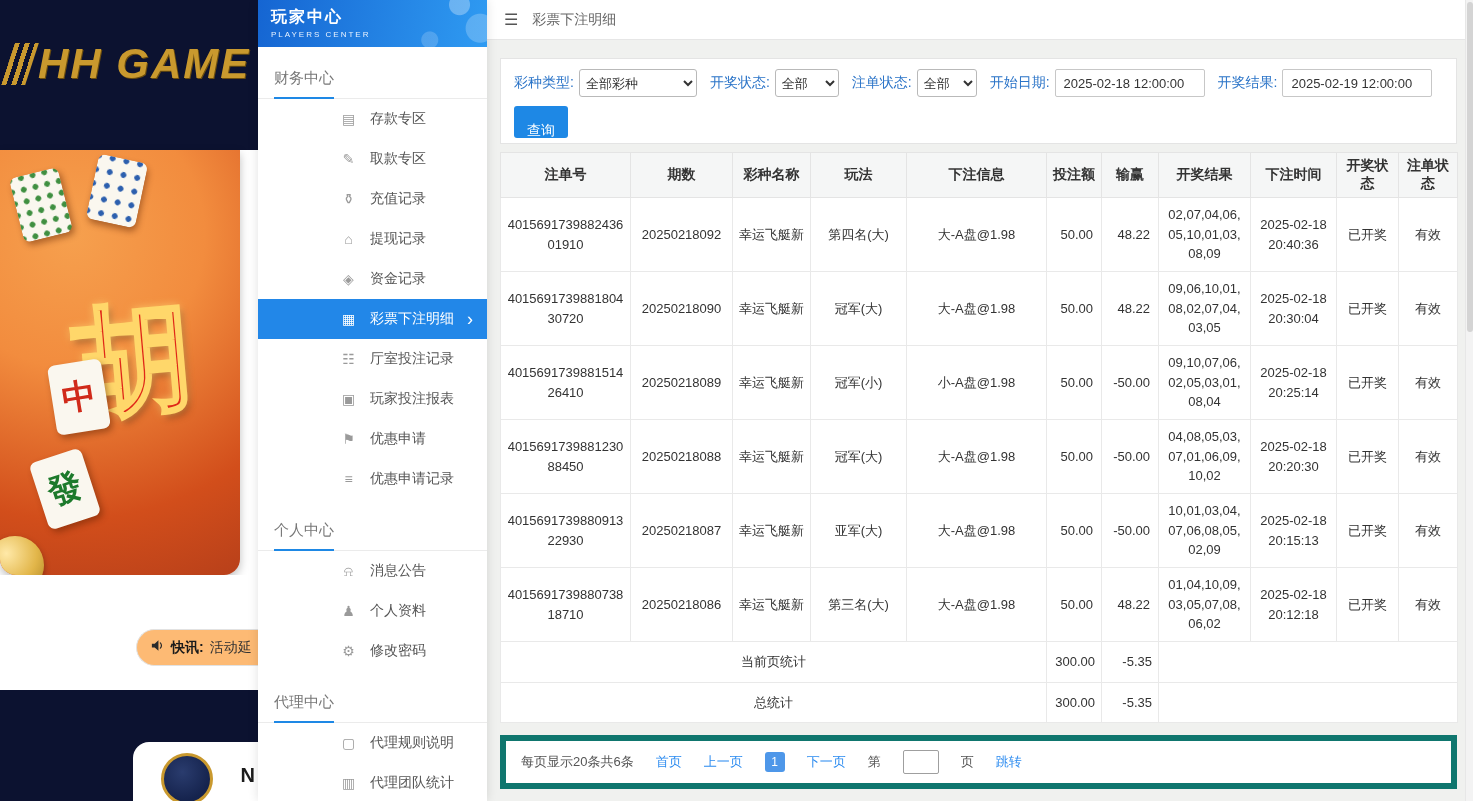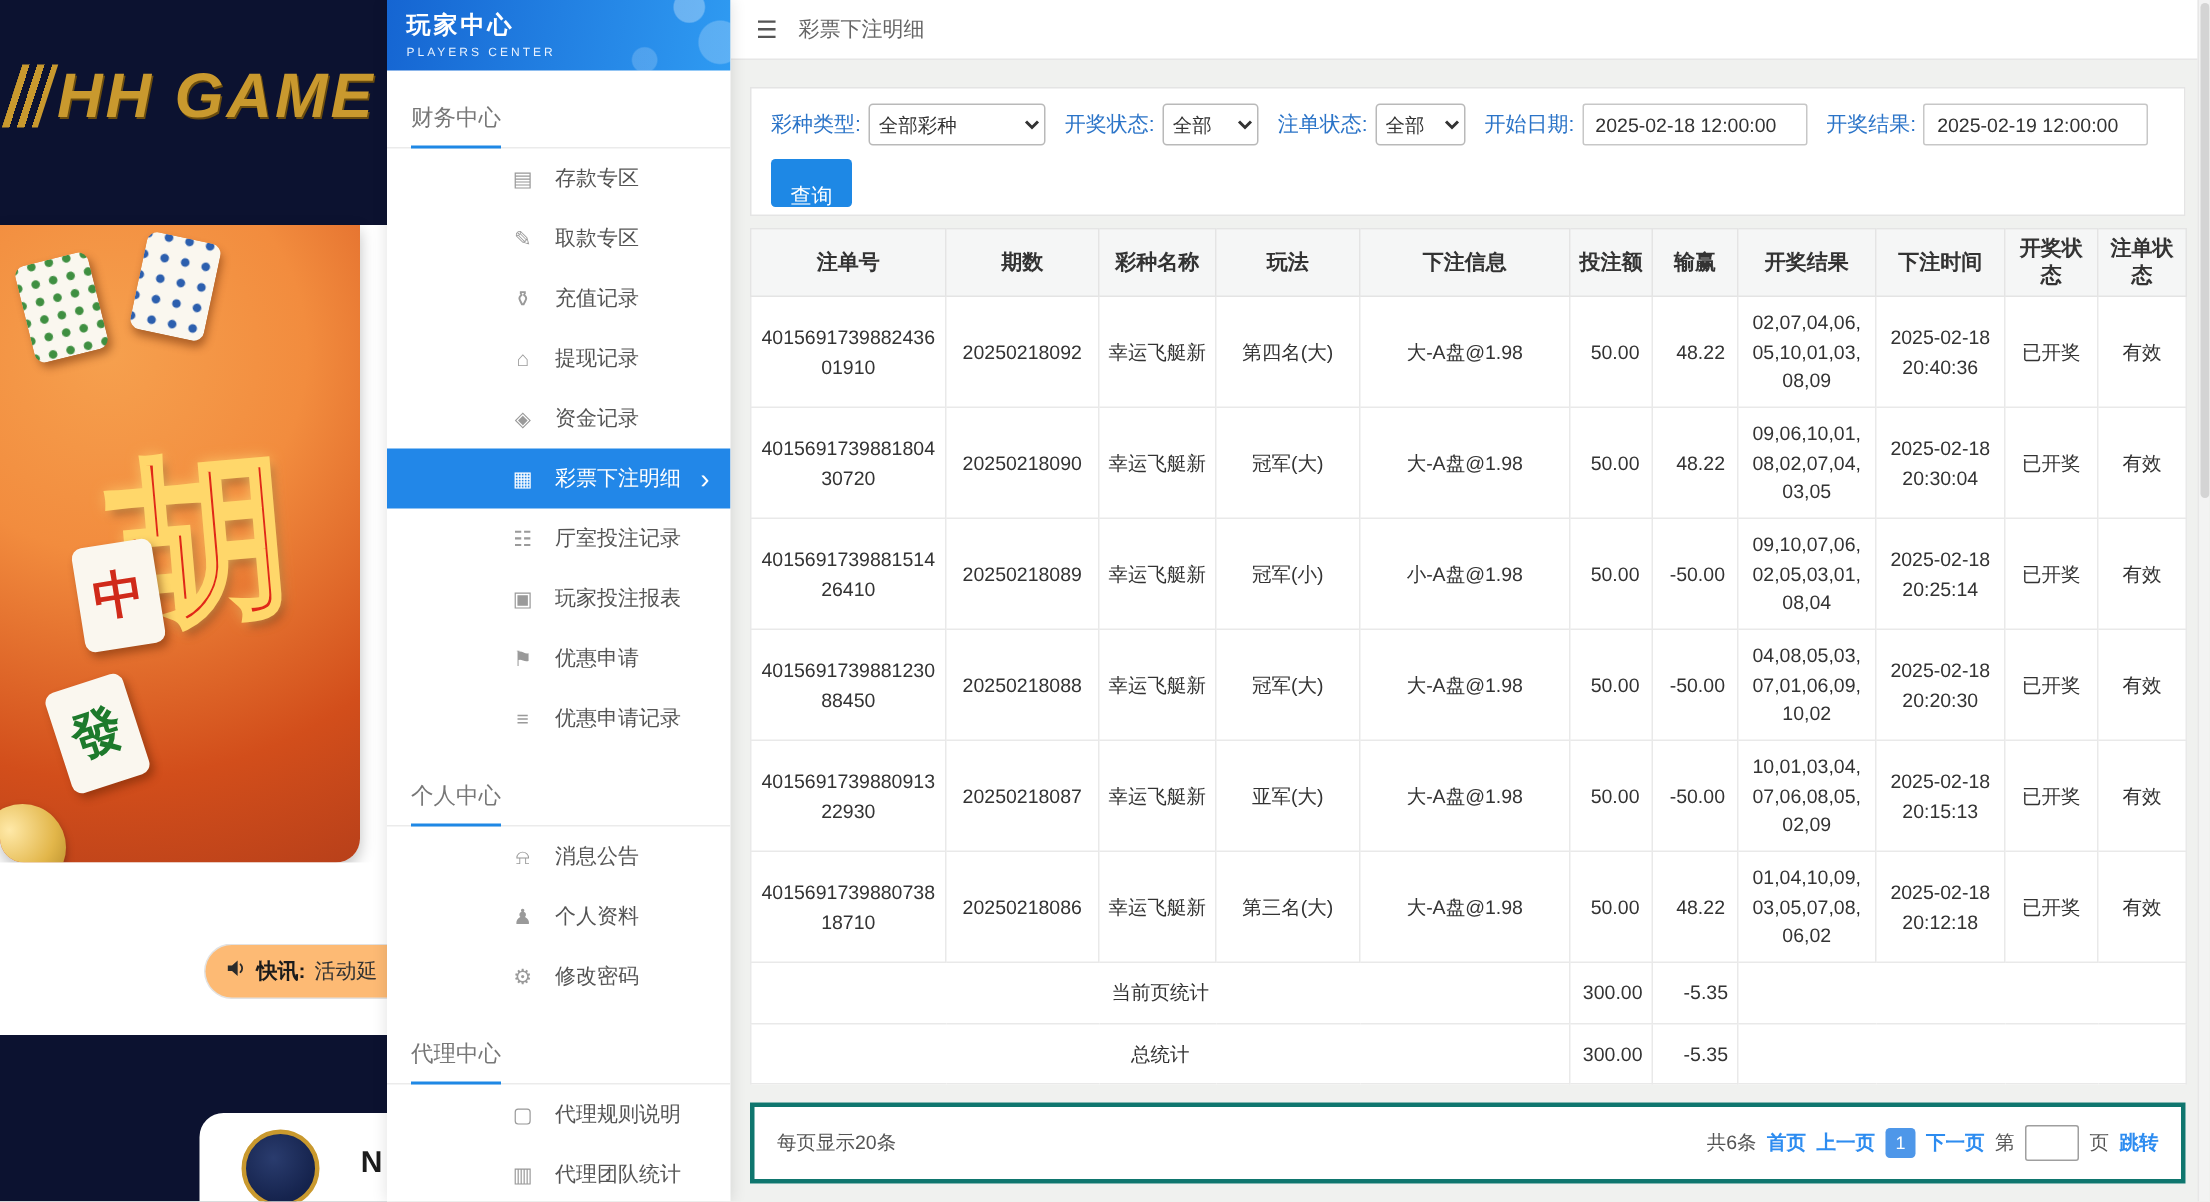--- a/index.html
+++ b/index.html
@@ -99,24 +99,24 @@
   .bet-table td.num { text-align:right; padding-right:8px; }
   .bet-table td.brk { word-break:break-all; }
   .bet-table tr.sum td { height:26px; padding:10px 6px; }
   .bet-table th:nth-child(1){width:130px;} .bet-table th:nth-child(2){width:102px;}
   .bet-table th:nth-child(3){width:78px;}  .bet-table th:nth-child(4){width:96px;}
   .bet-table th:nth-child(5){width:140px;} .bet-table th:nth-child(6){width:55px;}
   .bet-table th:nth-child(7){width:57px;}  .bet-table th:nth-child(8){width:92px;}
   .bet-table th:nth-child(9){width:86px;}  .bet-table th:nth-child(10){width:62px;}
   .bet-table th:nth-child(11){width:59px;}
 
-  .pager { margin:12px 16px 0 13px; background:#fff; border:3px solid #0f766e; height:54px;
-    display:flex; align-items:center; justify-content:space-between; padding:0 15px; font-size:13px; color:#555; }
-  .pg-right { display:flex; align-items:center; gap:7px; }
-  .pg-link { color:var(--link,#2d8cf0); cursor:pointer; text-decoration:none;font-weight:bold; }
+  .pager { margin:12px 16px 0 13px; background:#fff; border:6px solid #0f766e; height:54px;
+    display:flex; align-items:center; padding:0 15px; font-size:13px; color:#555; }
+  .pg-right { display:flex; align-items:center; gap:22px; }
+  .pg-link { color:var(--link,#2d8cf0); cursor:pointer; text-decoration:none; }
   .pg-cur { display:inline-flex; width:20px; height:20px; align-items:center; justify-content:center;
     background:#4e97e9; color:#fff; border-radius:3px; font-size:12px; cursor:pointer; }
   .pg-input { width:36px; height:24px; border:1px solid #9f9f9f; border-radius:2px; font-family:inherit; padding:0 4px; }
 
   .scrollbar { position:absolute; right:0; top:0; width:8px; height:801px; background:#f3f3f3; border-left:1px solid #e7e7e7; z-index:6; }
   .scrollbar .thumb { position:absolute; left:1px; top:2px; width:6px; height:330px; background:#d4d4d4; border-radius:3px; }
 </style>
 </head>
 <body>
 

